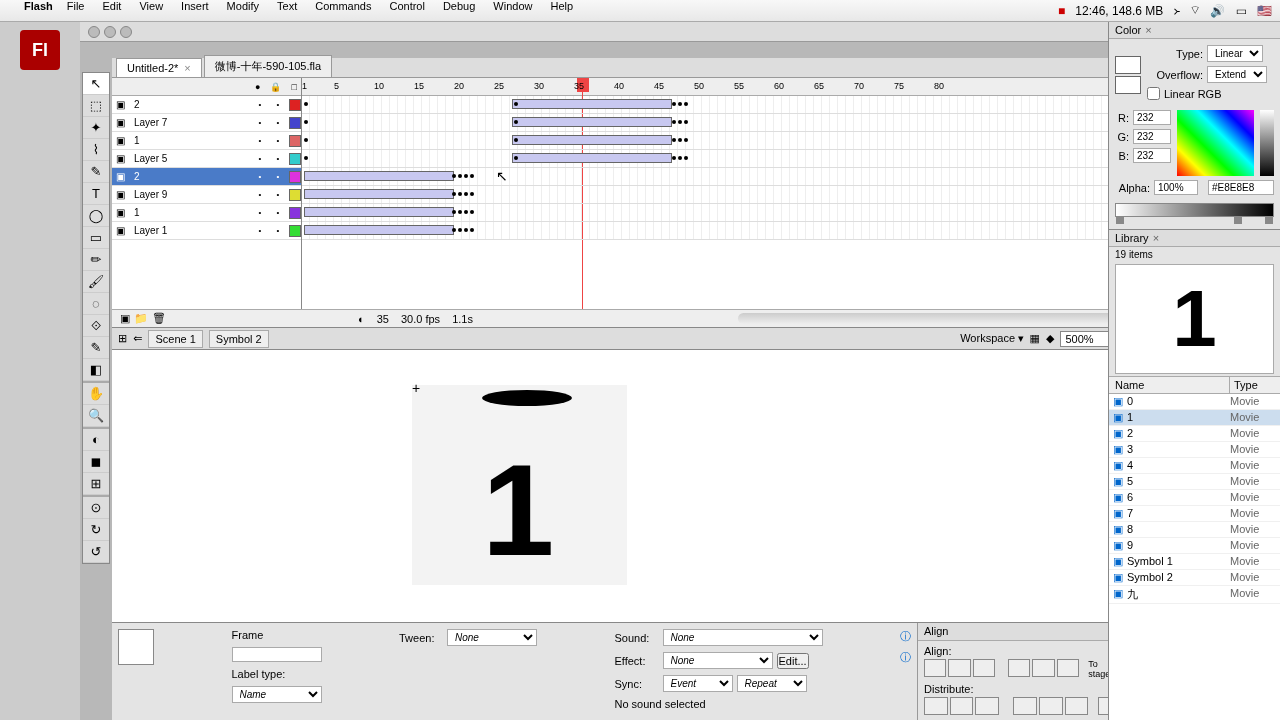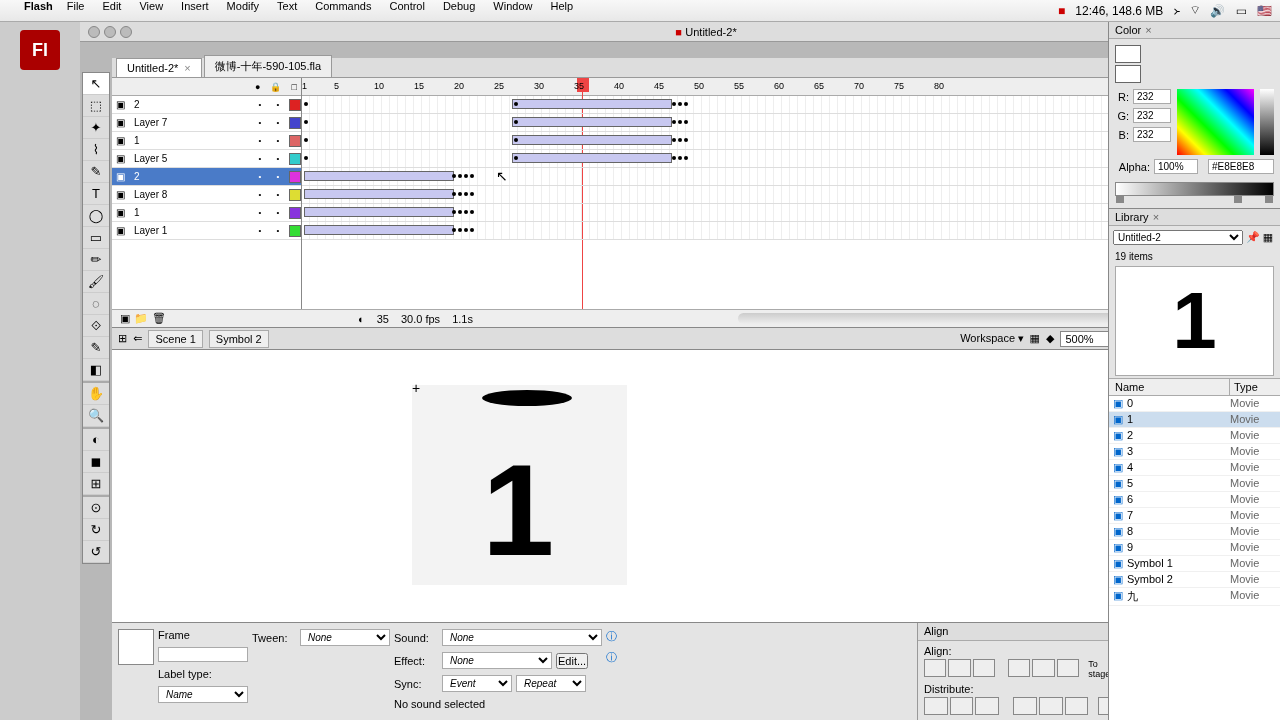--- a/index.html
+++ b/index.html
@@ -63,21 +63,21 @@
 .stage .cross { position: absolute; top: 30px; left: 300px; font-size: 14px; }
 .stage .art2 { position: absolute; top: 40px; left: 370px; width: 90px; height: 16px; background: #000; border-radius: 50%; }
 .stage .box1 { position: absolute; top: 35px; left: 300px; width: 215px; height: 200px; background: #f3f3f3; }
 .stage .art1 { position: absolute; top: 95px; left: 370px; font-size: 130px; font-weight: bold; font-family: Arial; line-height: 1; }
 
 .bottom-panels { position: absolute; bottom: 0; left: 0; right: 0; height: 114px; display: flex; background: #e4e4e4; border-top: 1px solid #888; }
 .props { flex: 1; border-right: 1px solid #999; }
 .props .tabs { height: 18px; display: flex; background: #ddd; border-bottom: 1px solid #aaa; }
 .props .tabs .t { padding: 2px 8px; border-right: 1px solid #aaa; font-size: 10px; }
 .props .tabs .t.active { background: #eee; }
-.props .body { display: flex; padding: 6px; gap: 4px; }
+.props .body { display: flex; padding: 6px; gap: 28px; justify-content: space-between; }
 .props .col { display: flex; flex-direction: column; gap: 6px; font-size: 10px; }
 .props .field { display: flex; align-items: center; gap: 4px; }
 .props .field label { min-width: 44px; }
 .props select, .props input { font-size: 10px; border: 1px solid #aaa; background: white; padding: 1px 3px; font-style: italic; }
 .props .thumb { width: 36px; height: 36px; background: #fff; border: 1px solid #888; }
 
 .align { width: 210px; }
 .align .hdr { height: 18px; background: #ddd; border-bottom: 1px solid #aaa; padding: 2px 6px; font-size: 10px; }
 .align .hdr .x { float: right; }
 .align .body { padding: 4px 6px; font-size: 10px; }
@@ -181,23 +181,20 @@
   <div class="tool">↻</div>
   <div class="tool">↺</div>
 </div>
 
 <div class="app-strip">
   <div class="dots">
     <div class="dot"></div>
     <div class="dot"></div>
     <div class="dot"></div>
   </div>
-  <div class="title">
-    <span style="color:#c00">■</span> <span>Untitled-2*</span>
-  </div>
 </div>
 
 <div class="workarea">
 
   <div class="doctabs">
     <div class="tab active"><span>Untitled-2*</span><span class="x">×</span></div>
     <div class="tab"><span>微博-十年-590-105.fla</span></div>
   </div>
 
   <div class="timeline">
@@ -238,21 +235,21 @@
           </div>
           <div class="layer sel">
             <span class="icon">▣</span>
             <span class="name">2</span>
             <span class="d1">•</span>
             <span class="d2">•</span>
             <span class="sw" style="background:#d3d"></span>
           </div>
           <div class="layer">
             <span class="icon">▣</span>
-            <span class="name">Layer 8</span>
+            <span class="name">Layer 9</span>
             <span class="d1">•</span>
             <span class="d2">•</span>
             <span class="sw" style="background:#dd3"></span>
           </div>
           <div class="layer">
             <span class="icon">▣</span>
             <span class="name">1</span>
             <span class="d1">•</span>
             <span class="d2">•</span>
             <span class="sw" style="background:#83d"></span>
@@ -482,20 +479,34 @@
     <div class="hdr">
         <span>Color</span>
         <span class="x">×</span>
       </div>
     <div class="body">
       <div class="toprow">
         <div>
           <div class="sw" style="background:#fff"></div>
           <div class="sw" style="background:#fff;margin-top:2px"></div>
         </div>
+        <div style="flex:1">
+          <div class="row">
+              <label>Type:</label>
+              <select><option>Linear</option></select>
+            </div>
+          <div class="row">
+              <label>Overflow:</label>
+              <select><option>Extend</option></select>
+            </div>
+          <div class="row">
+              <input type="checkbox" style="">
+              <span>Linear RGB</span>
+            </div>
+        </div>
       </div>
       <div class="rgb">
         <div class="rgbcol">
           <div class="r">
               <label>R:</label>
               <input style="width: 38px;" value="232">
             </div>
           <div class="r">
               <label>G:</label>
               <input style="width: 38px;" value="232">
@@ -519,24 +530,20 @@
         <div class="stop" style="right:0"></div>
       </div>
     </div>
   </div>
 
   <div class="panel library">
     <div class="hdr">
         <span>Library</span>
         <span class="x">×</span>
       </div>
-    <div class="src"><select><option>Untitled-2</option></select>
-      <span>📌</span>
-      <span>▦</span>
-    </div>
     <div class="count">19 items</div>
     <div class="preview">
         <div class="p1">1</div>
       </div>
     <div class="listhdr">
       <div class="c1">Name</div>
       <div class="c2">Type</div>
     </div>
     <div class="list" id="liblist">
         <div class="li">

